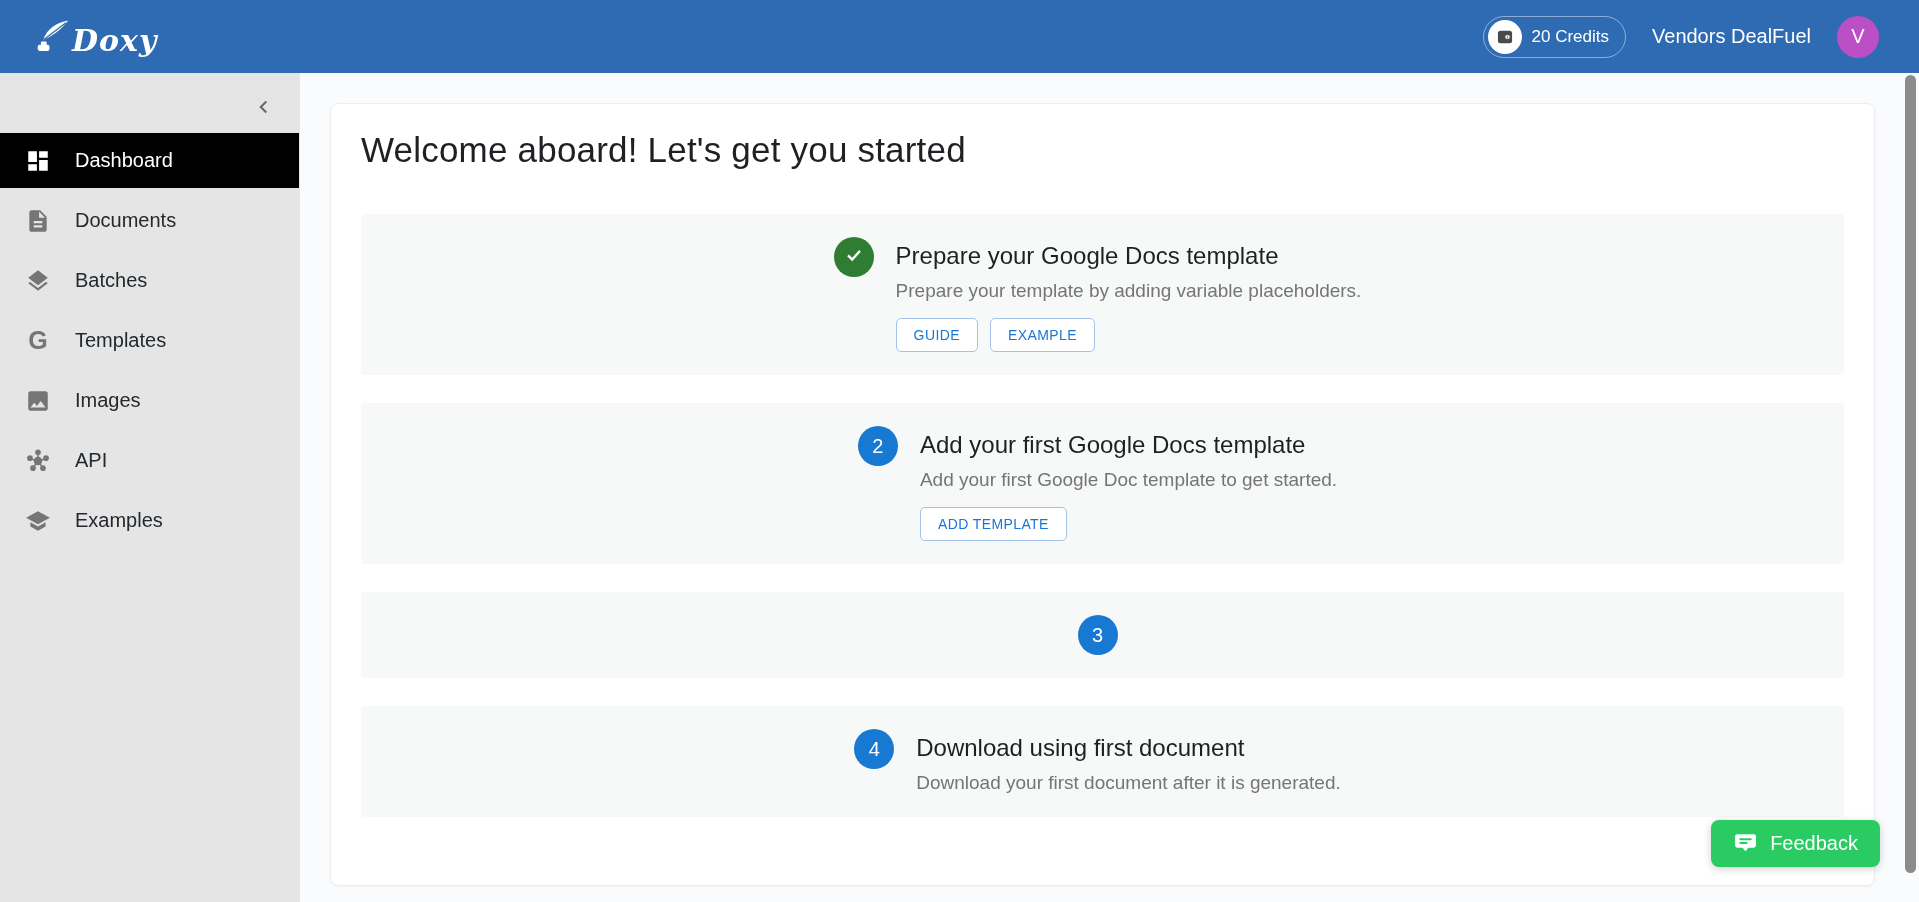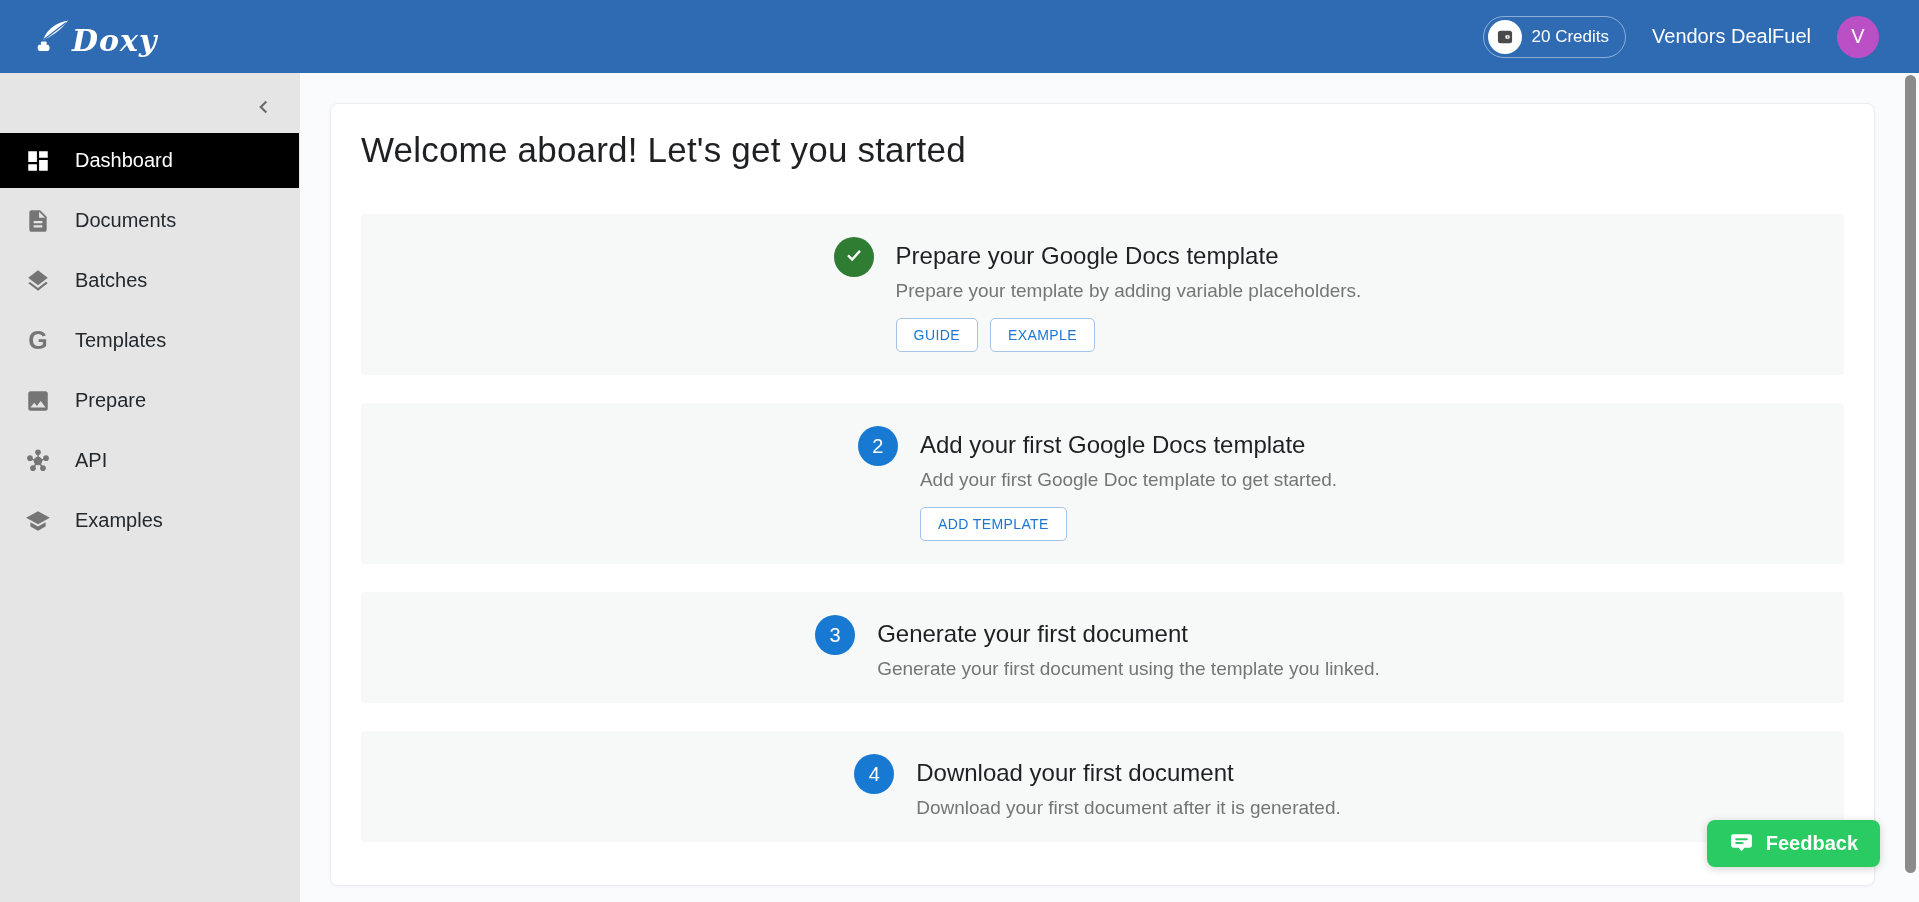--- a/index.html
+++ b/index.html
@@ -123,21 +123,21 @@
   }
 
   
   .feedback-btn {
     position: fixed; right: 39px; bottom: 35px;
     background: #2bcb63;
     border-radius: 8px;
     height: 47px;
     display: flex; align-items: center; gap: 12px;
     padding: 0 22px;
-    color: #ffffff; font-size: 20px; font-weight: bold;
+    color: #ffffff; font-size: 20px; font-weight: normal;
     box-shadow: 0 2px 8px rgba(0,0,0,0.18);
     cursor: pointer;
   }
 
   
   .scroll-thumb {
     position: fixed; right: 3px; top: 75px;
     width: 11px; height: 798px;
     background: #8b8b8b;
     border-radius: 6px;
@@ -221,21 +221,21 @@
         </span>
       <span>Templates</span>
     </div>
 
     <div class="nav-item">
       <span class="nav-icon">
         <svg width="26" height="26" viewBox="0 0 24 24" fill="currentColor">
           <path d="M21 19V5c0-1.1-.9-2-2-2H5c-1.1 0-2 .9-2 2v14c0 1.1.9 2 2 2h14c1.1 0 2-.9 2-2zM8.5 13.5l2.5 3.01L14.5 12l4.5 6H5l3.5-4.5z"></path>
         </svg>
       </span>
-      <span>Prepare</span>
+      <span>Images</span>
     </div>
 
     <div class="nav-item">
       <span class="nav-icon">
         <svg width="26" height="26" viewBox="0 0 24 24" fill="currentColor" stroke="currentColor">
           <circle cx="12" cy="12" r="3.4"></circle>
           <circle cx="12" cy="4" r="2.1"></circle>
             <circle cx="19.4" cy="9.4" r="2.1"></circle>
           <circle cx="16.6" cy="18.6" r="2.1"></circle>
             <circle cx="7.4" cy="18.6" r="2.1"></circle>
@@ -286,30 +286,26 @@
             <div class="step-title">Add your first Google Docs template</div>
             <div class="step-desc">Add your first Google Doc template to get started.</div>
             <div class="step-actions">
               <button class="btn-outline">ADD TEMPLATE</button>
             </div>
           </div>
         </div>
 
         <div class="step-row">
           <div class="badge todo">3</div>
-          <div class="step-body">
-            <div class="step-title">Generate your first document</div>
-            <div class="step-desc">Generate your first document using the template you linked.</div>
-          </div>
         </div>
 
         <div class="step-row">
           <div class="badge todo">4</div>
           <div class="step-body">
-            <div class="step-title">Download your first document</div>
+            <div class="step-title">Download using first document</div>
             <div class="step-desc">Download your first document after it is generated.</div>
           </div>
         </div>
 
       </div>
     </div>
   </div>
 </div>
 
 <div class="feedback-btn">

